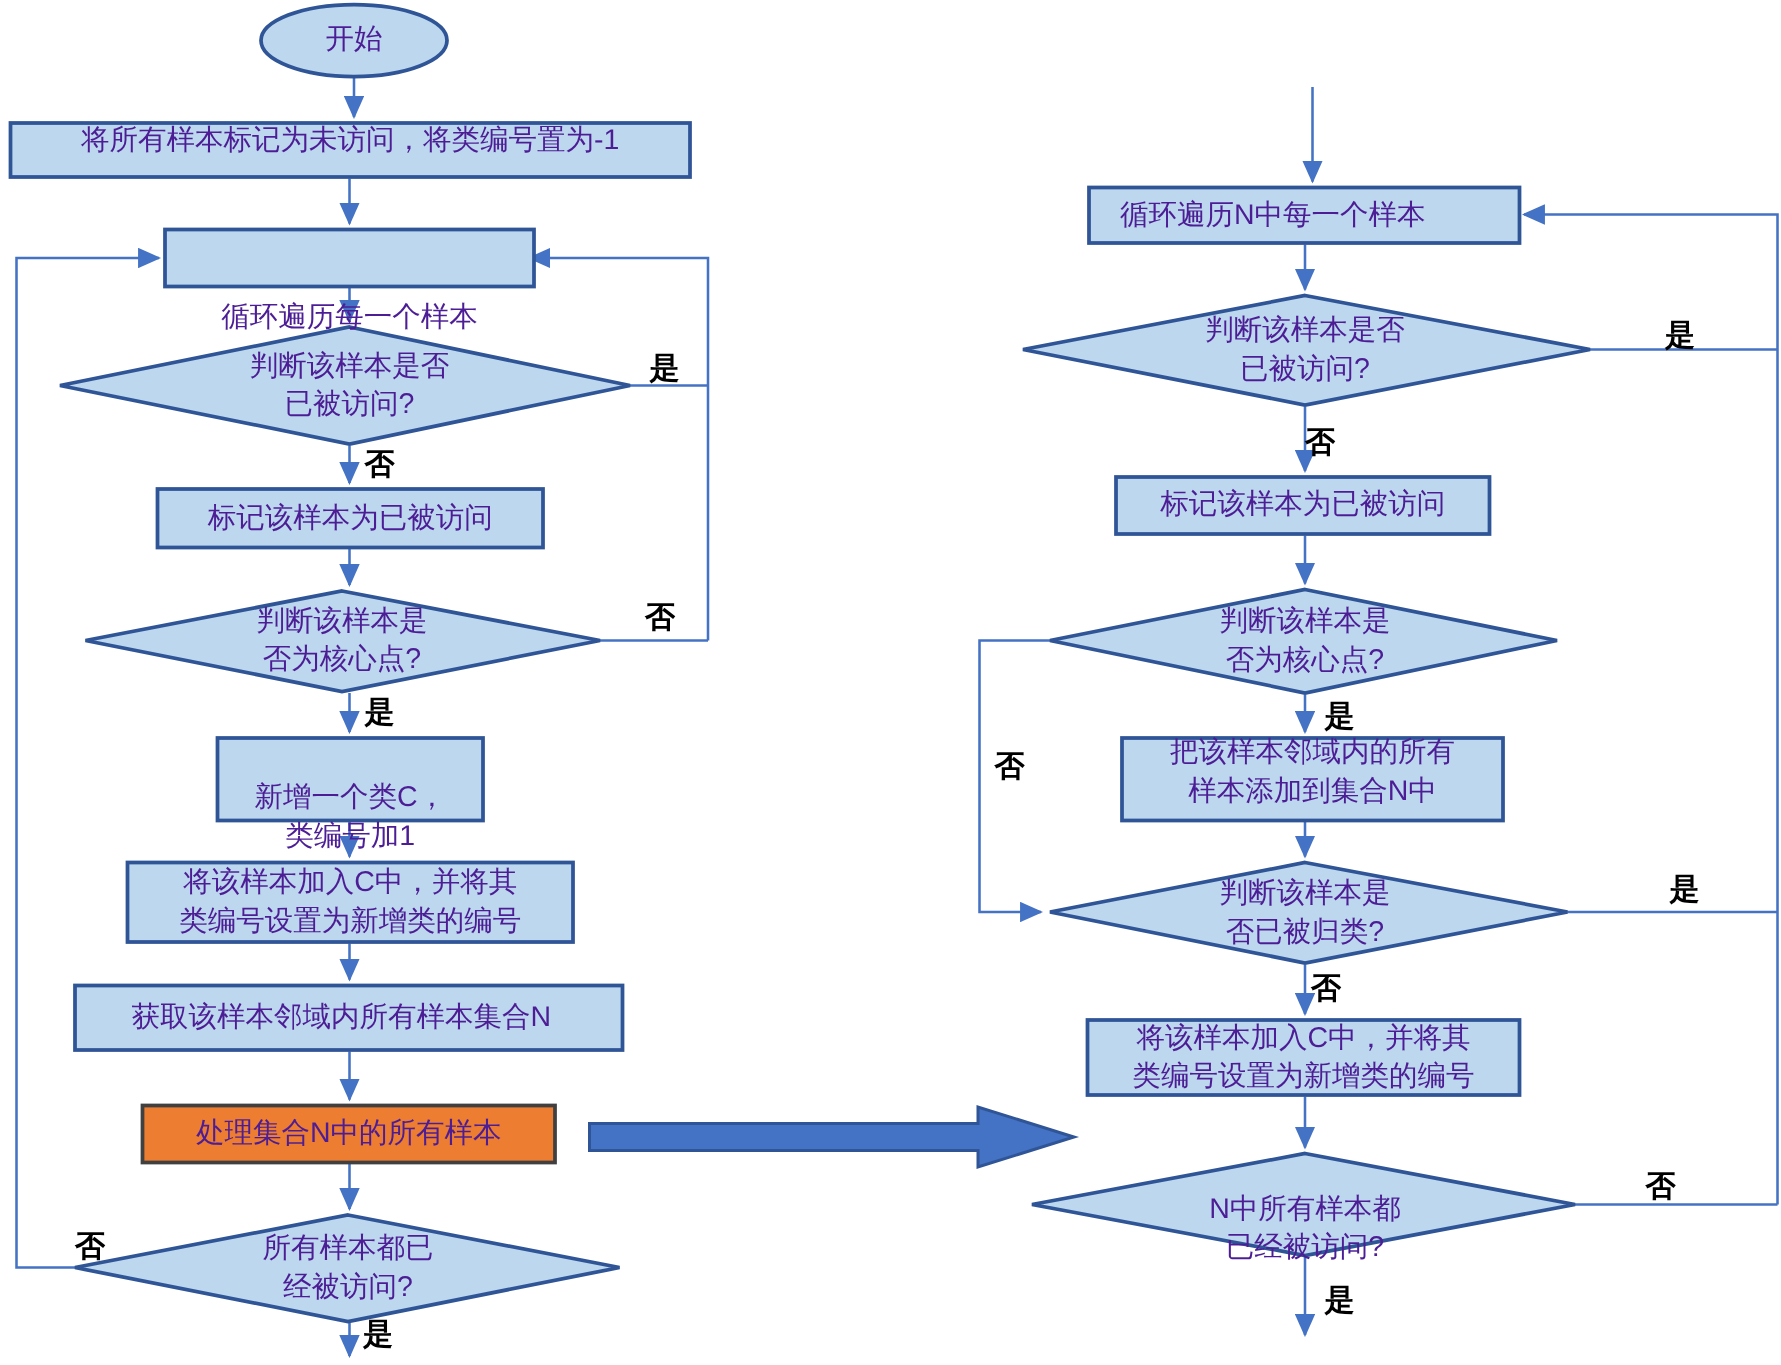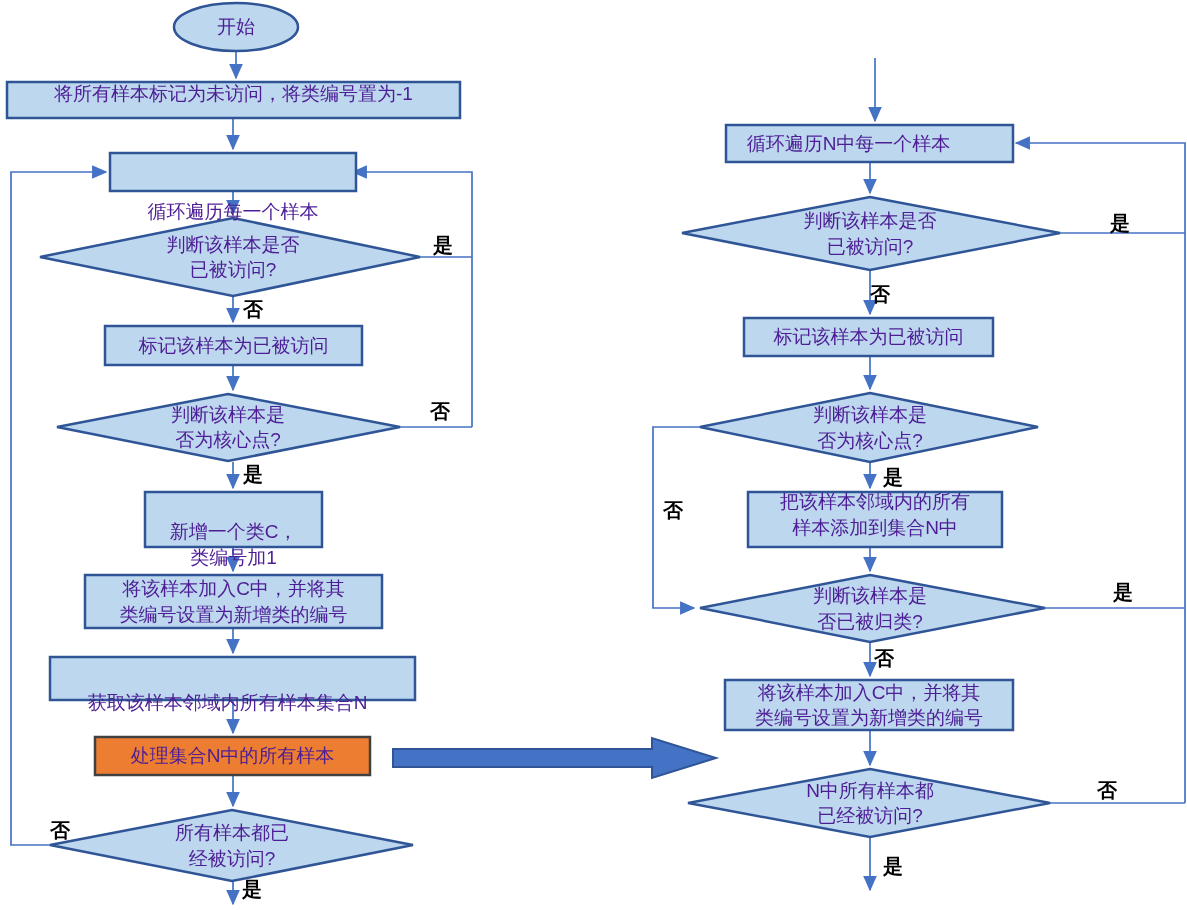--- a/index.html
+++ b/index.html
@@ -99,21 +99,21 @@
   <div class="branch" style="left:238px;top:295px;">否</div>
   <div class="lbl" style="left:105px;top:326px;width:257px;height:39px;">标记该样本为已被访问</div>
   <div class="lbl" style="left:75px;top:392px;width:306px;height:70px;">判断该样本是
 否为核心点?</div>
   <div class="branch" style="left:425px;top:397px;">否</div>
   <div class="branch" style="left:238px;top:460px;">是</div>
   <div class="lbl" style="left:145px;top:492px;width:177px;height:55px;margin-top:25px;">新增一个类C，
 类编号加1</div>
   <div class="lbl" style="left:85px;top:575px;width:297px;height:53px;">将该样本加入C中，并将其
 类编号设置为新增类的编号</div>
-  <div class="lbl" style="left:50px;top:657px;width:355px;height:43px;margin-top:24px;">获取该样本邻域内所有样本集合N</div>
+  <div class="lbl" style="left:50px;top:657px;width:355px;height:43px;">获取该样本邻域内所有样本集合N</div>
   <div class="lbl" style="left:75px;top:810px;width:314px;height:71px;">所有样本都已
 经被访问?</div>
   <div class="lbl" style="left:95px;top:737px;width:275px;height:38px;">处理集合N中的所有样本</div>
   <div class="branch" style="left:45px;top:816px;">否</div>
   <div class="branch" style="left:237px;top:875px;">是</div>
 
   <div class="lbl" style="left:726px;top:125px;width:245px;height:37px;">循环遍历N中每一个样本</div>
   <div class="lbl" style="left:725px;top:197px;width:290px;height:73px;">判断该样本是否
 已被访问?</div>
   <div class="branch" style="left:1105px;top:209px;">是</div>
@@ -124,18 +124,18 @@
   <div class="branch" style="left:878px;top:463px;">是</div>
   <div class="branch" style="left:658px;top:496px;">否</div>
   <div class="lbl" style="left:748px;top:492px;width:254px;height:45px;">把该样本邻域内的所有
 样本添加到集合N中</div>
   <div class="lbl" style="left:725px;top:575px;width:290px;height:67px;">判断该样本是
 否已被归类?</div>
   <div class="branch" style="left:1108px;top:578px;">是</div>
   <div class="branch" style="left:869px;top:644px;">否</div>
   <div class="lbl" style="left:725px;top:680px;width:288px;height:50px;">将该样本加入C中，并将其
 类编号设置为新增类的编号</div>
-  <div class="lbl" style="left:725px;top:769px;width:290px;height:68px;">N中所有样本都
+  <div class="lbl" style="left:725px;top:785px;width:290px;height:68px;">N中所有样本都
 已经被访问?</div>
   <div class="branch" style="left:1092px;top:776px;">否</div>
   <div class="branch" style="left:878px;top:852px;">是</div>
 
 </div>
 
 </body></html>

